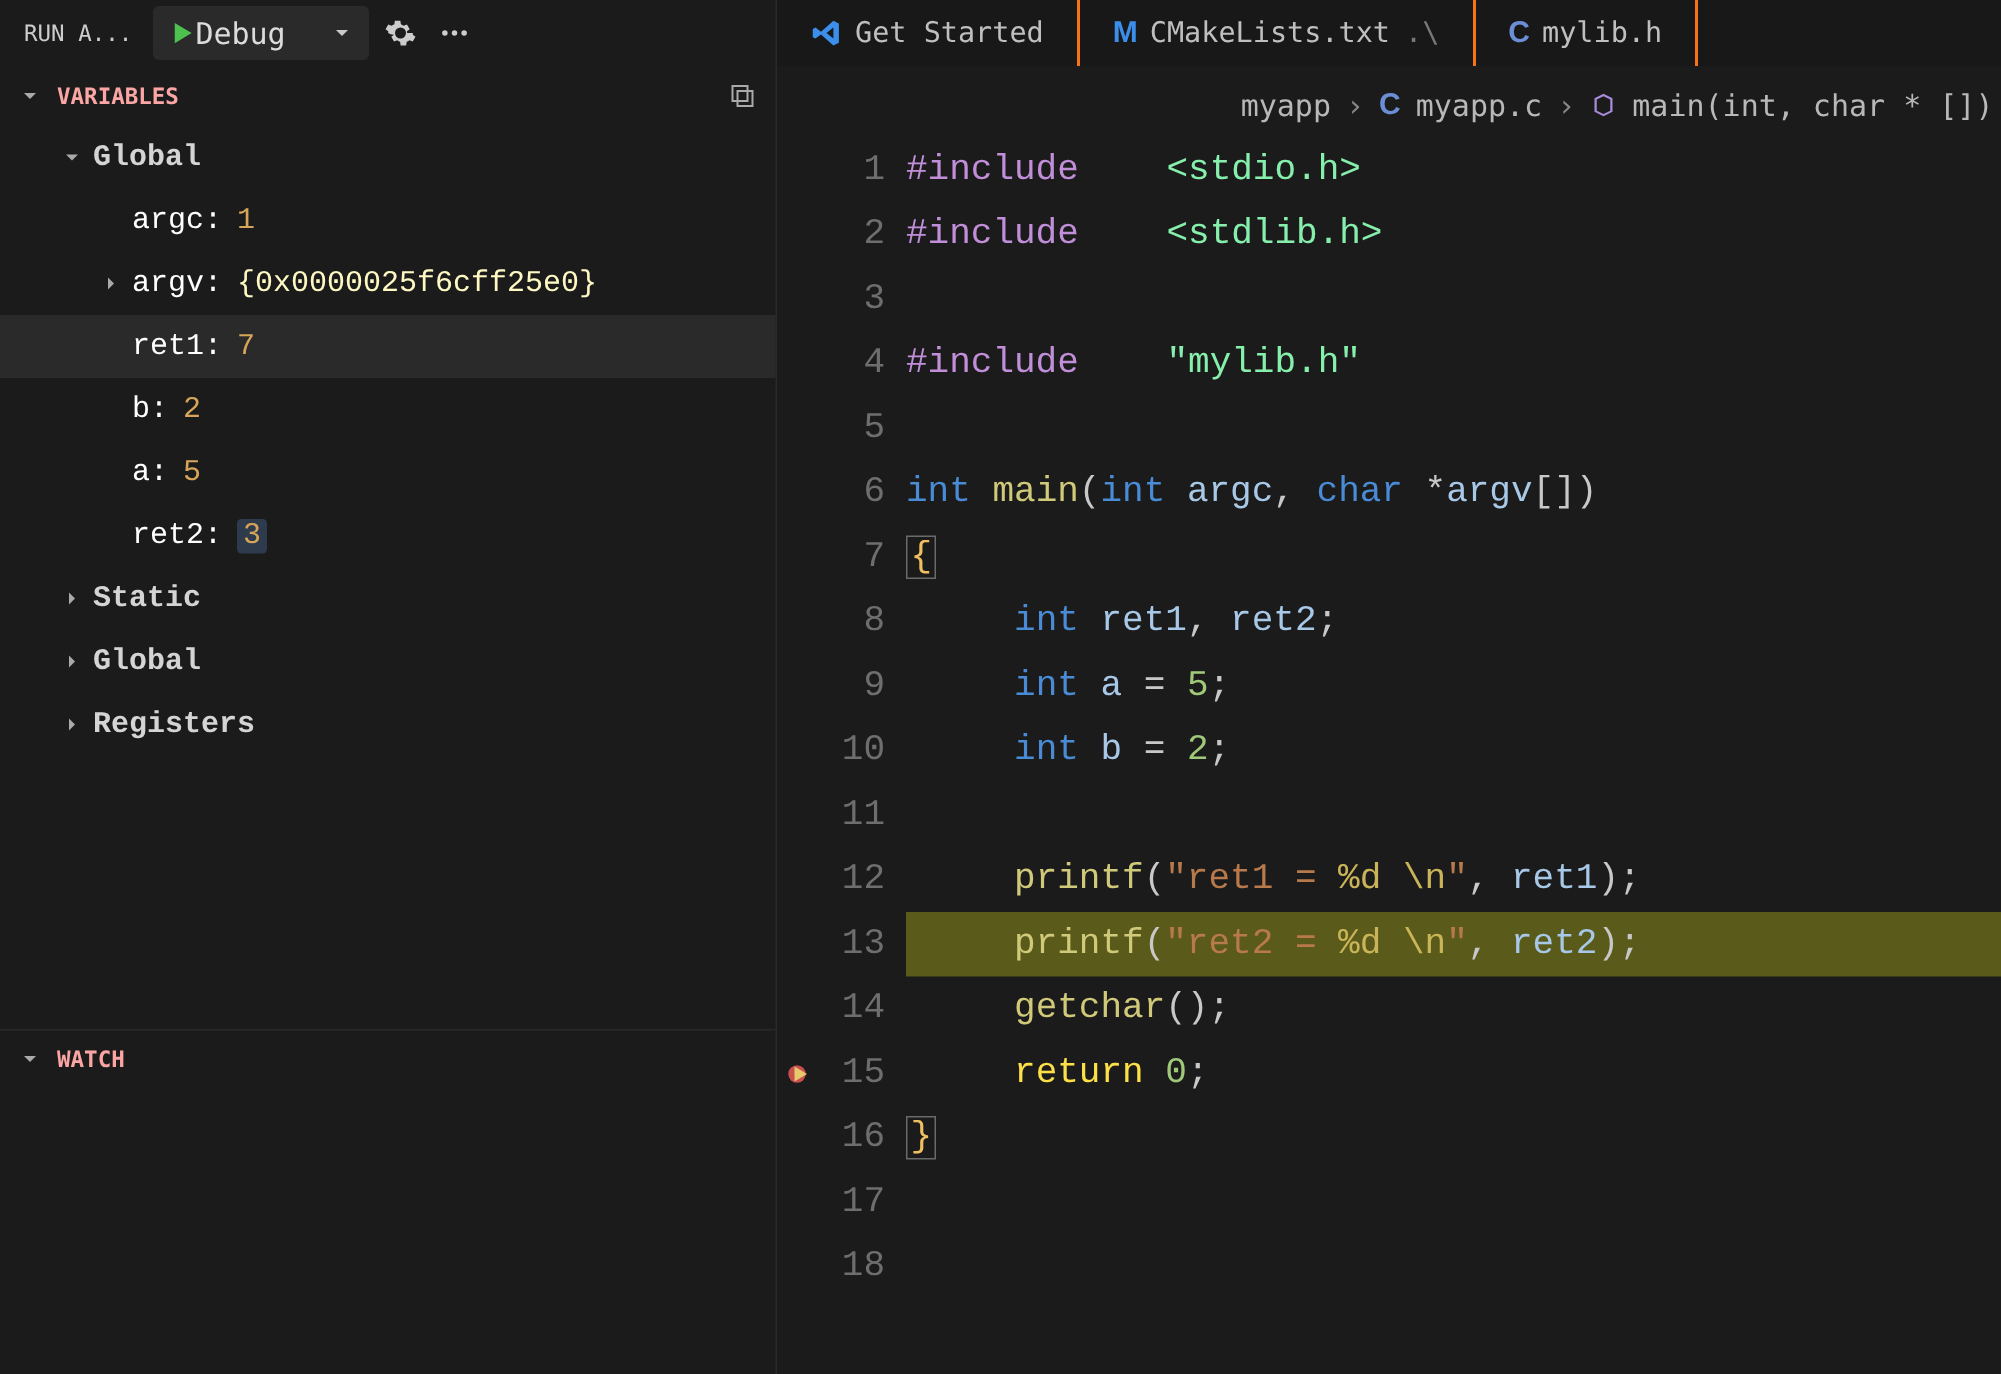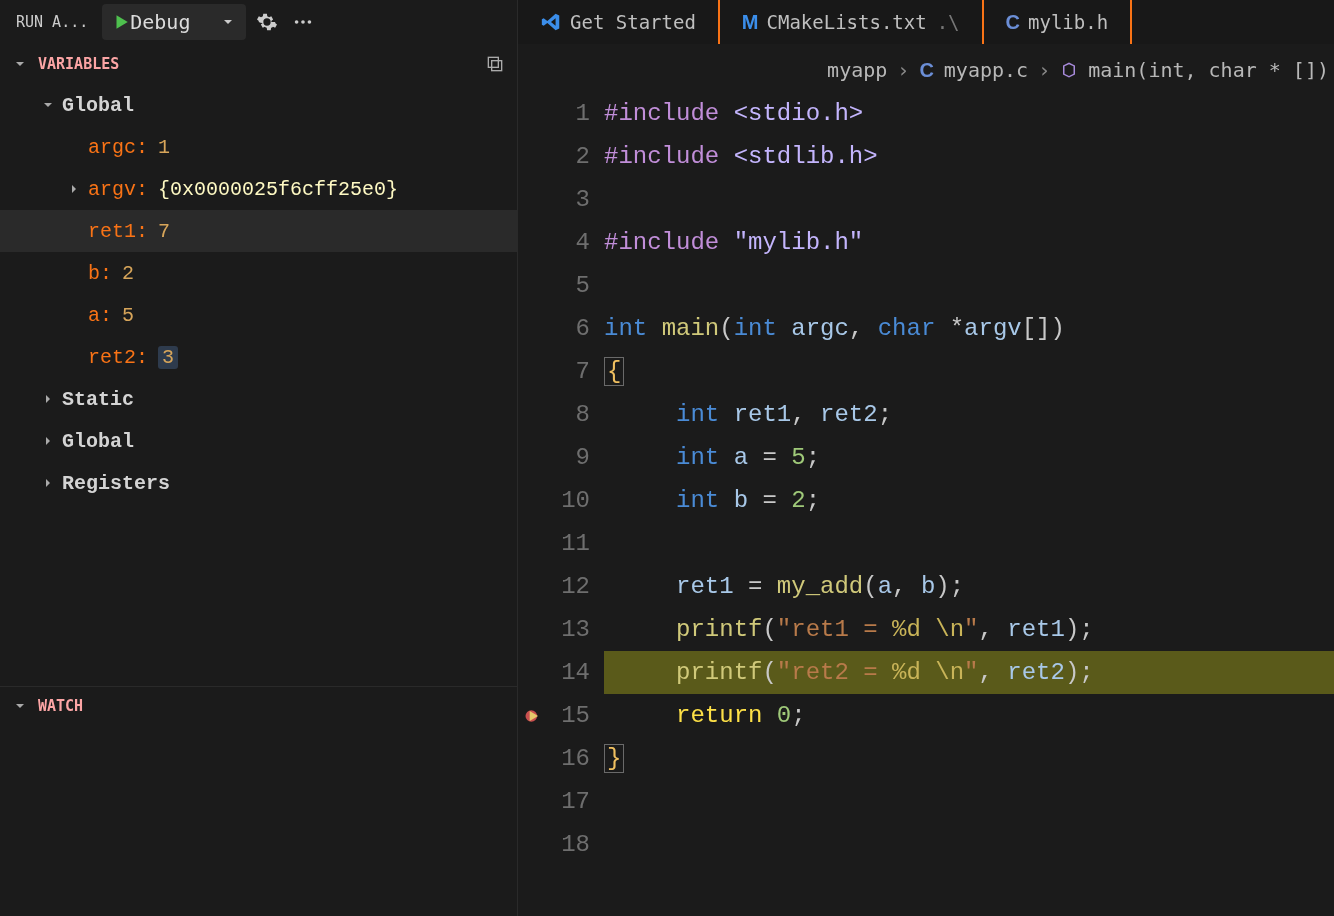--- a/index.html
+++ b/index.html
@@ -69,21 +69,21 @@
     padding-left: 18px;
     gap: 4px;
     white-space: nowrap;
   }
   .tree-row.depth1 { padding-left: 40px; }
   .tree-row.depth2 { padding-left: 66px; }
   .tree-row.hover { background: #2a2a2a; }
   .chev { width: 18px; color: #aaa; display: inline-flex; }
   .scope-name { color: #d4d4d4; font-weight: 600; }
   .var-name { color: #a5d8ff; }
-  .var-name.purple { color: #f97316; font-family: Liberation Mono, monospace; }
+  .var-name.purple { color: #ffffff; font-family: Liberation Mono, monospace; }
   .var-val { color: #d7a55a; margin-left: 6px; }
   .var-val.str { color: #fef9c3; }
   .val-highlight { background: #2e3b4d; border-radius: 3px; padding: 0 4px; }
   .watch-section { border-top: 1px solid #2a2a2a; margin-top: auto; flex: 0 0 230px; }
 
   .editor-pane { flex: 1; background: #1b1b1b; display: flex; flex-direction: column; }
   .tabs {
     display: flex;
     height: 44px;
     background: #181818;
@@ -117,21 +117,21 @@
   .bc-cube { color: #a88bdc; }
   .code-area { display: flex; flex: 1; font-family: Consolas, "Courier New", monospace; font-size: 24px; line-height: 43px; }
   .gutter-bp { width: 30px; }
   .gutter-ln { width: 56px; text-align: right; color: #6e6e6e; padding-right: 14px; }
   .code-lines { flex: 1; position: relative; }
   .line { height: 43px; white-space: pre; }
   .line.current { background: #5a5a1a; }
   .bp-row { height: 43px; display: flex; align-items: center; justify-content: center; }
   .tok-keyword { color: #fde047; }
   .tok-include { color: #c18ed9; }
-  .tok-header { color: #c4b5fd; }
+  .tok-header { color: #86efac; margin-left: 44px; }
   .tok-string { color: #b87a4a; }
   .tok-escape { color: #c9b458; }
   .tok-type { color: #4a8bd6; }
   .tok-func { color: #d0c97a; }
   .tok-ident { color: #a8c8e8; }
   .tok-num { color: #9fc979; }
   .tok-punc { color: #c8c8c8; }
   .tok-op { color: #c8c8c8; }
   .brace-box { border: 1px solid #6a6a6a; padding: 0 2px; color: #f0c060; }
   svg { display: block; }
@@ -354,21 +354,21 @@
         <div class="line"><span class="tok-include">#include</span> <span class="tok-header">&lt;stdlib.h&gt;</span></div>
         <div class="line"></div>
         <div class="line"><span class="tok-include">#include</span> <span class="tok-header">"mylib.h"</span></div>
         <div class="line"></div>
         <div class="line"><span class="tok-type">int</span> <span class="tok-func">main</span><span class="tok-punc">(</span><span class="tok-type">int</span> <span class="tok-ident">argc</span><span class="tok-punc">,</span> <span class="tok-type">char</span> <span class="tok-op">*</span><span class="tok-ident">argv</span><span class="tok-punc">[])</span></div>
         <div class="line"><span class="brace-box">{</span></div>
         <div class="line">     <span class="tok-type">int</span> <span class="tok-ident">ret1</span><span class="tok-punc">,</span> <span class="tok-ident">ret2</span><span class="tok-punc">;</span></div>
         <div class="line">     <span class="tok-type">int</span> <span class="tok-ident">a</span> <span class="tok-op">=</span> <span class="tok-num">5</span><span class="tok-punc">;</span></div>
         <div class="line">     <span class="tok-type">int</span> <span class="tok-ident">b</span> <span class="tok-op">=</span> <span class="tok-num">2</span><span class="tok-punc">;</span></div>
         <div class="line"></div>
-        <div class="line">     <span class="tok-ident">ret1</span> <span class="tok-op">=</span> <span class="tok-func">my_add</span><span class="tok-punc">(</span><span class="tok-ident">a</span><span class="tok-punc">,</span> <span class="tok-ident">b</span><span class="tok-punc">);</span></div>
         <div class="line">     <span class="tok-func">printf</span><span class="tok-punc">(</span><span class="tok-string">"ret1 = </span><span class="tok-escape">%d</span><span class="tok-string"> </span><span class="tok-escape">\n</span><span class="tok-string">"</span><span class="tok-punc">,</span> <span class="tok-ident">ret1</span><span class="tok-punc">);</span></div>
         <div class="line current">     <span class="tok-func">printf</span><span class="tok-punc">(</span><span class="tok-string">"ret2 = </span><span class="tok-escape">%d</span><span class="tok-string"> </span><span class="tok-escape">\n</span><span class="tok-string">"</span><span class="tok-punc">,</span> <span class="tok-ident">ret2</span><span class="tok-punc">);</span></div>
+        <div class="line">     <span class="tok-func">getchar</span><span class="tok-punc">();</span></div>
         <div class="line">     <span class="tok-keyword">return</span> <span class="tok-num">0</span><span class="tok-punc">;</span></div>
         <div class="line"><span class="brace-box">}</span></div>
       </div>
     </div>
   </div>
 </div>
 
 </body></html>

